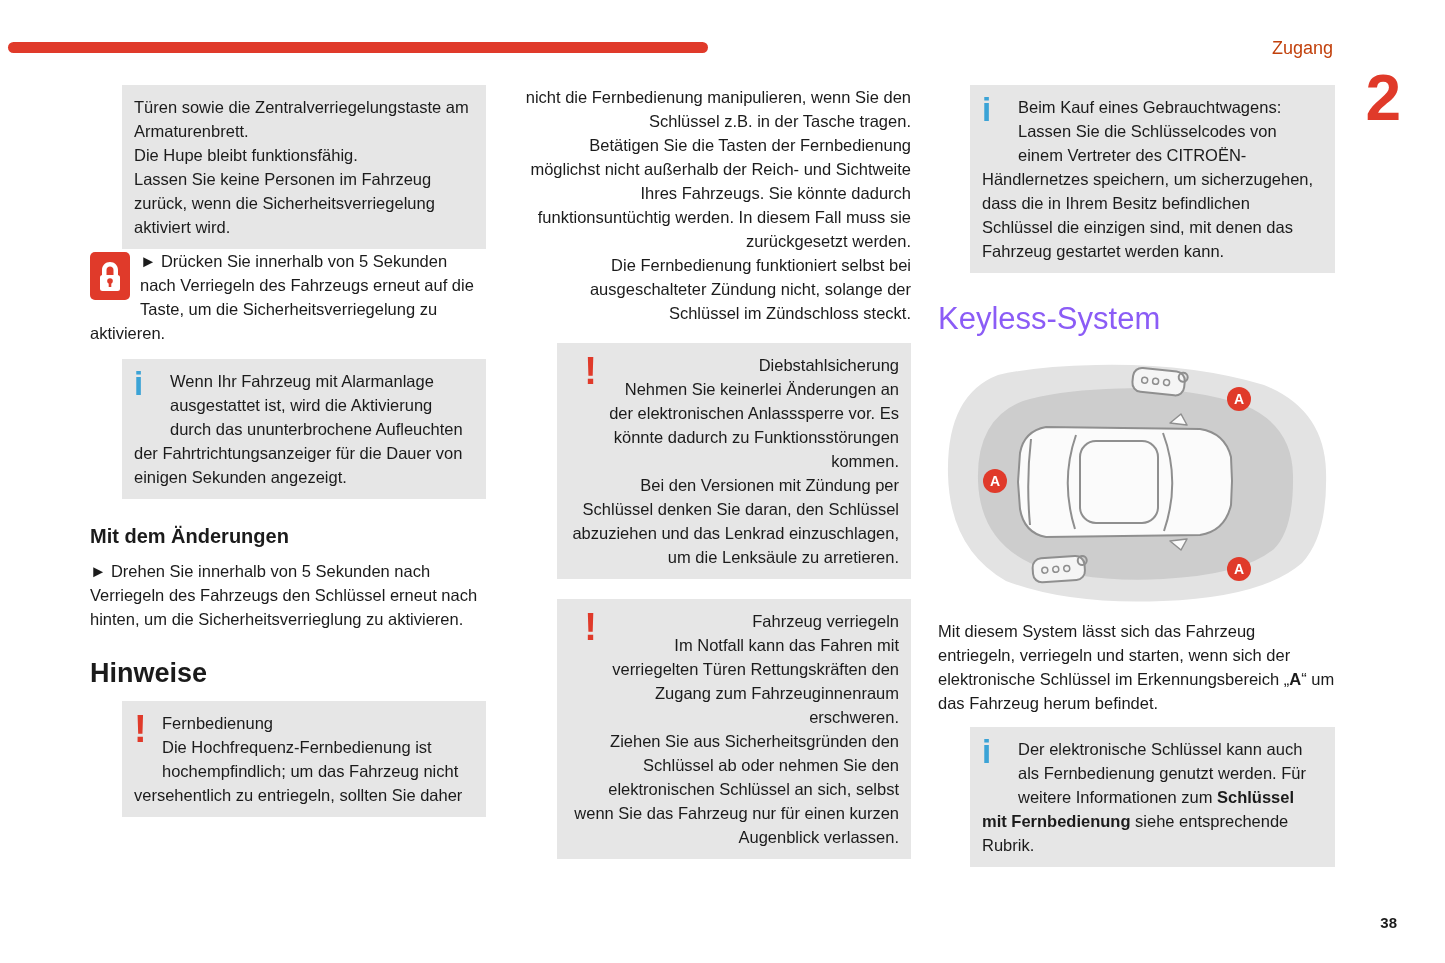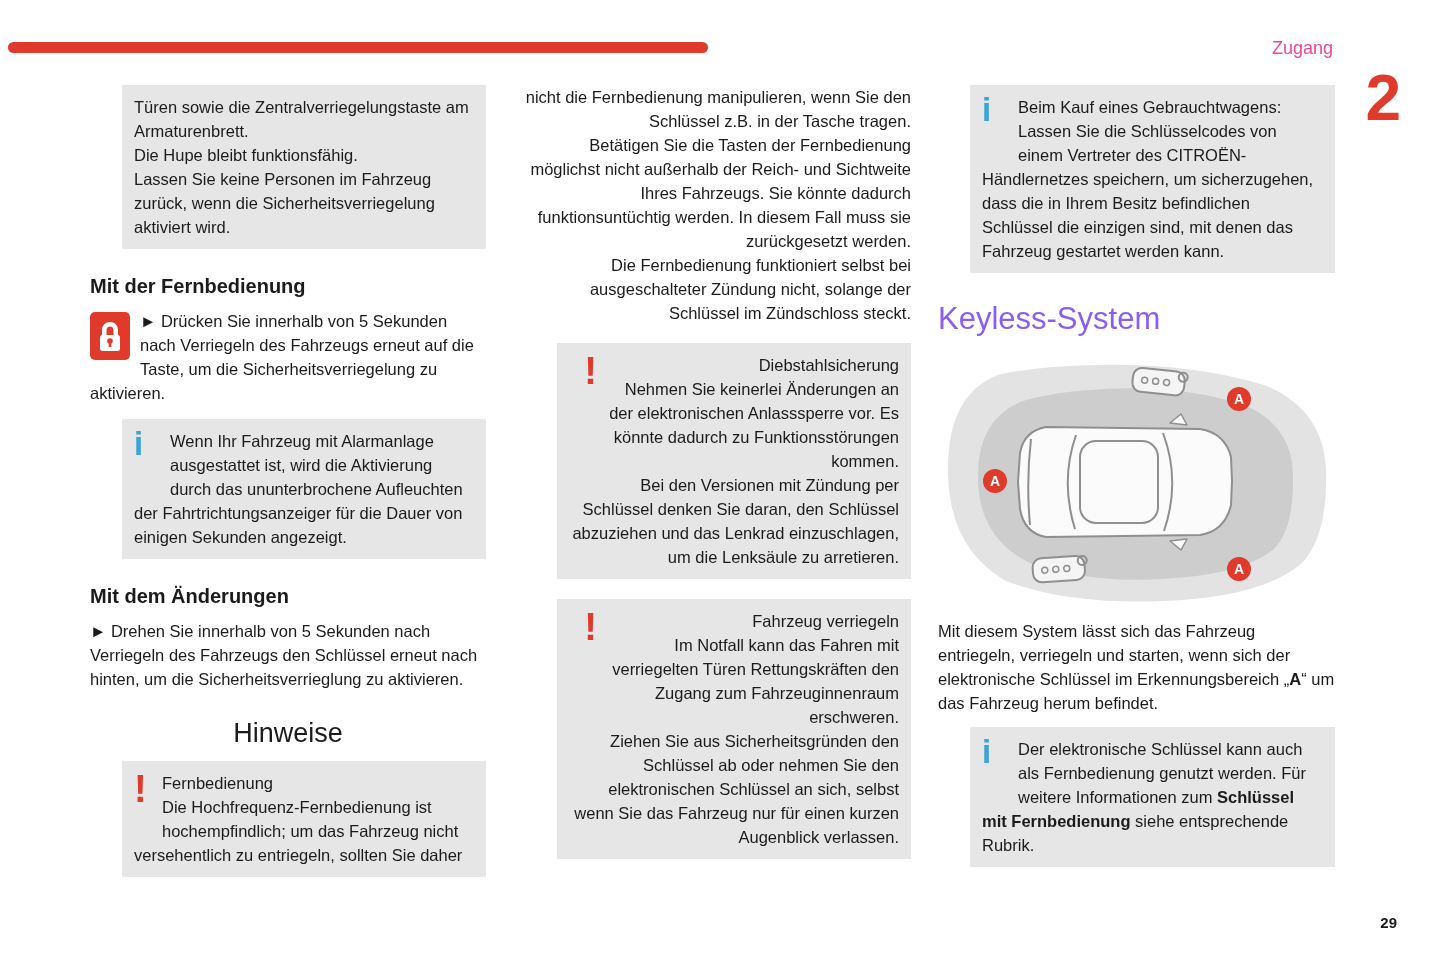--- a/index.html
+++ b/index.html
@@ -4,35 +4,35 @@
 <style>
   * { margin:0; padding:0; box-sizing:border-box; }
   html,body { width:1445px; height:963px; }
   body {
     position:relative; overflow:hidden; background:#ffffff;
     font-family:"Liberation Sans", sans-serif; color:#1b1b1b;
     font-size:16.5px; line-height:24px;
   }
   .topbar { position:absolute; left:8px; top:42px; width:700px; height:11px;
             background:#e03a2a; border-radius:6px; }
-  .header-label { position:absolute; top:36px; right:112px; font-size:18px; color:#ec4899; }
+  .header-label { position:absolute; top:36px; right:112px; font-size:18px; color:#c2410c; }
   .chapter-num { position:absolute; top:66px; right:44px; font-size:64px; font-weight:bold;
                  color:#e03a2a; line-height:1; }
   .page-number { position:absolute; right:48px; bottom:28px; font-size:15px; font-weight:bold; }
 
   .col { position:absolute; top:85px; }
   .col1 { left:90px;  width:396px; }
   .col2 { left:525px; width:386px;text-align:right; }
   .col3 { left:938px; width:397px; }
 
   .graybox { background:#e6e6e6; padding:10px 12px; overflow:hidden;margin-left:32px; }
   .pre { white-space:pre-line; }
 
   h3 { font-size:20px; font-weight:bold; margin:24px 0 10px; line-height:26px; }
-  h2 { font-size:27px; font-weight:normal; margin:26px 0 12px; line-height:32px;text-align:center; }
+  h2 { font-size:27px; font-weight:bold; margin:26px 0 12px; line-height:32px; }
   .keyless-h { font-size:31px; font-weight:400; color:#8b5cf6; margin:28px 0 0; line-height:36px; }
 
   .para { margin:0; }
   .mt14 { margin-top:14px; }
   .mt18 { margin-top:18px; }
   .mt20 { margin-top:20px; }
   .mt12 { margin-top:12px; }
 
   .float-icon { float:left; font-weight:bold; }
   .info-icon { width:36px; height:52px; font-size:33px; line-height:30px; color:#3ba3d6; }
@@ -53,21 +53,20 @@
 <div class="chapter-num">2</div>
 
 <div class="col col1">
 
   <div class="graybox">
     <div class="pre">Türen sowie die Zentralverriegelungstaste am Armaturenbrett.
 Die Hupe bleibt funktionsfähig.
 Lassen Sie keine Personen im Fahrzeug zurück, wenn die Sicherheitsverriegelung aktiviert wird.</div>
   </div>
 
-  <h3>Mit der Fernbedienung</h3>
 
   <div class="para">
     <span class="lock-float">
       <svg viewBox="0 0 40 48" aria-hidden="true">
         <rect width="40" height="48" rx="5" fill="#e03a2a"></rect>
         <path d="M20 10 c-4.5 0-8 3.4-8 8 v5 h4.5 v-5 c0-2.2 1.5-3.6 3.5-3.6 s3.5 1.4 3.5 3.6 v5 H28 v-5 c0-4.6-3.5-8-8-8z" fill="#ffffff"></path>
         <rect x="10" y="23" width="20" height="16" rx="2.5" fill="#ffffff"></rect>
         <circle cx="20" cy="29" r="2.8" fill="#e03a2a"></circle>
         <rect x="18.7" y="29" width="2.6" height="6" fill="#e03a2a"></rect>
       </svg>
@@ -167,13 +166,13 @@
 
   <div class="para"><span>Mit diesem System lässt sich das Fahrzeug entriegeln, verriegeln und starten, wenn sich der elektronische Schlüssel im Erkennungsbereich „</span><b>A</b><span>“ um das Fahrzeug herum befindet.</span></div>
 
   <div class="graybox mt12">
     <span class="float-icon info-icon">i</span>
     <span>Der elektronische Schlüssel kann auch als Fernbedienung genutzt werden. Für weitere Informationen zum </span><b>Schlüssel mit Fernbedienung</b><span> siehe entsprechende Rubrik.</span>
   </div>
 
 </div>
 
-<div class="page-number">29</div>
+<div class="page-number">38</div>
 
 </body></html>

